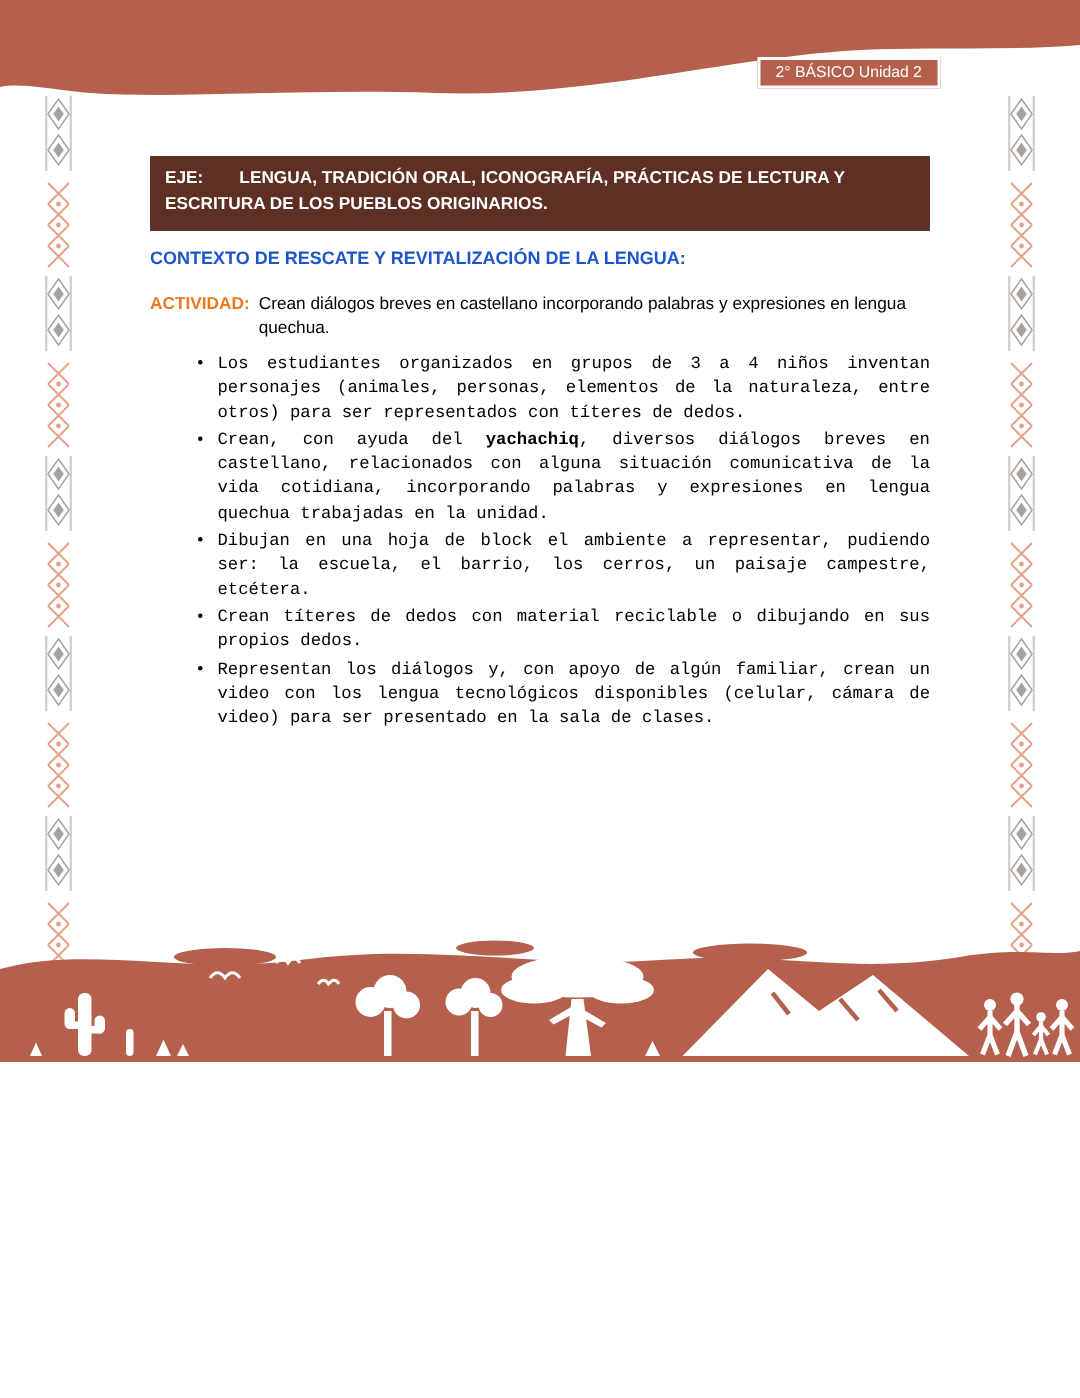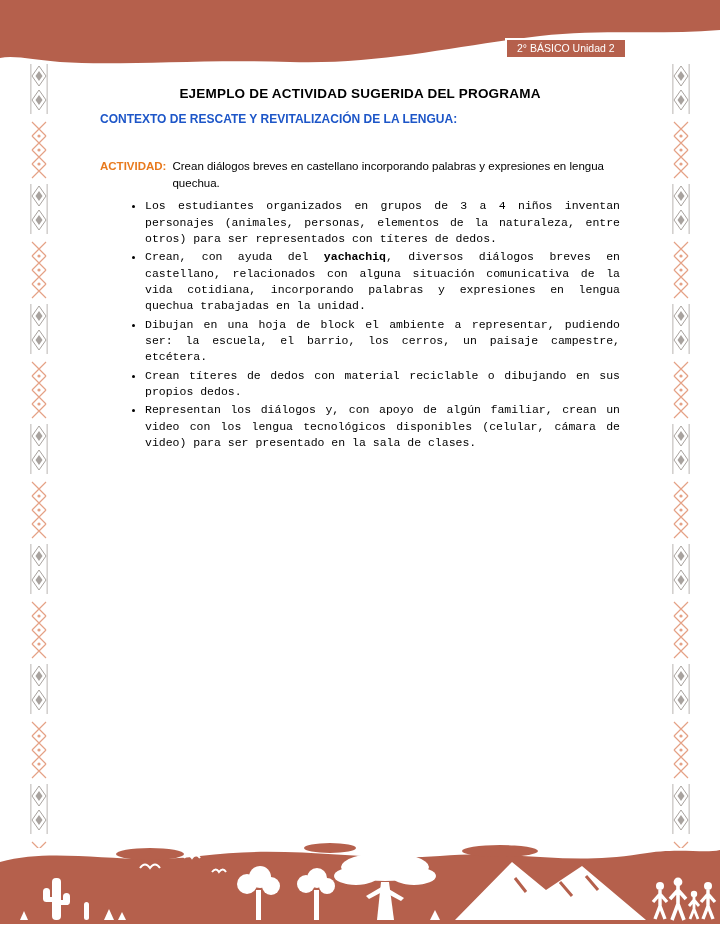--- a/index.html
+++ b/index.html
@@ -1,19 +1,19 @@
 <!DOCTYPE html>
 <html><head>
 <meta charset="utf-8">
 <style>
   * { margin:0; padding:0; box-sizing:border-box; }
   html,body { background:#ffffff; }
   body { font-family:"Liberation Sans", sans-serif; color:#000; }
   .page {
-    position:relative; width:720px; height:924px;
+    position:relative; width:720px; height:708px;
     background:#ffffff; overflow:hidden; margin:0 auto;
   }
   .top-band { position:absolute; top:0; left:0; width:720px; height:70px; }
   .badge {
     position:absolute; top:38px; left:505px; z-index:5;
     background:#b5604c; color:#ffffff;
     border:2px solid #ffffff;
     font-size:10.5px; font-weight:normal;
     padding:2px 10px 3px 10px;
     white-space:nowrap;
@@ -30,21 +30,21 @@
     margin-top:18px;
     background:#5e2f23; color:#ffffff;
     padding:7px 10px 8px 10px;
     font-size:11.5px; font-weight:bold; line-height:1.5;
   }
   .eje-label { margin-right:24px; }
   .contexto-heading {
     margin-top:11px;
     color:#1d56c8; font-weight:bold; font-size:12px;
   }
-  .actividad { margin-top:32px; display:flex; align-items:flex-start; }
+  .actividad { margin-top:16px; display:flex; align-items:flex-start; }
   .actividad-label {
     color:#e87a1e; font-weight:bold; font-size:11.5px;
     flex:0 0 62px; margin-right:6px; line-height:1.45;
   }
   .actividad-text {
     font-weight:normal; font-size:11.5px; line-height:1.45;
     flex:1 1 auto;
   }
   .ejemplos-heading { margin-top:24px; font-weight:bold; font-size:11.5px; }
   ul.ejemplos-list {
@@ -116,22 +116,24 @@
           <circle cx="9" cy="86" r="1.6"></circle>
           <circle cx="9" cy="100" r="1.6"></circle>
         </g>
       </pattern>
     </defs>
     <rect width="18" height="784" fill="url(#ethnic-r)"></rect>
   </svg>
 
   <div class="content">
 
-    <div class="doc-title">EJEMPLO DE ACTIVIDAD SUGERIDA DEL PROGRAMA</div>
-
+
+    <div class="eje-box">
+      <span class="eje-label">EJE:</span><span>LENGUA, TRADICIÓN ORAL, ICONOGRAFÍA, PRÁCTICAS DE LECTURA Y ESCRITURA DE LOS PUEBLOS ORIGINARIOS.</span>
+    </div>
 
     <div class="contexto-heading">CONTEXTO DE RESCATE Y REVITALIZACIÓN DE LA LENGUA:</div>
 
     <div class="actividad">
       <span class="actividad-label">ACTIVIDAD:</span>
       <span class="actividad-text">Crean diálogos breves en castellano incorporando palabras y expresiones en lengua quechua.</span>
     </div>
 
 
     <ul class="ejemplos-list">

